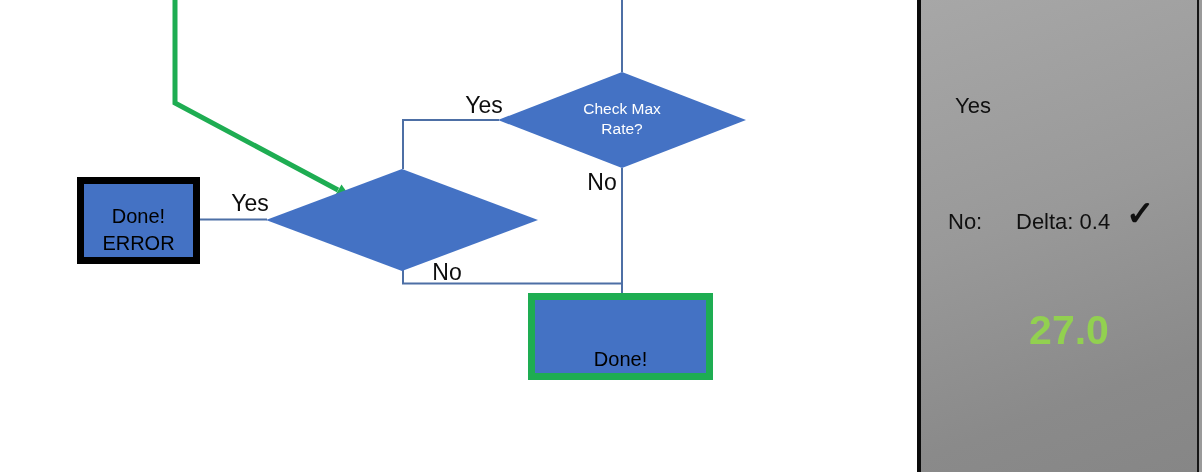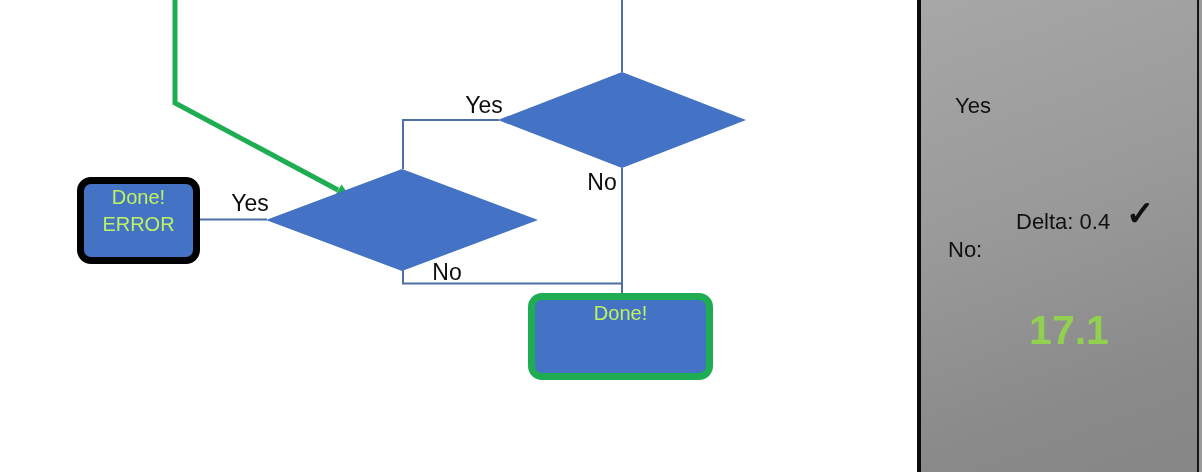--- a/index.html
+++ b/index.html
@@ -22,37 +22,37 @@
   .lbl{
     position:absolute;color:#0d0d0d;font-size:23px;line-height:1.0;
     text-align:center;white-space:nowrap;
   }
   .diamond-label{
     position:absolute;width:200px;color:#ffffff;font-size:15.5px;line-height:20px;
     text-align:center;white-space:pre-line;
   }
   .term-box{
     position:absolute;background:var(--shape-blue,#4472c4);
-    display:flex;align-items:flex-start;justify-content:center;
-    color:#bef264;text-align:center;border-radius:14px;
+    display:flex;align-items:flex-end;justify-content:center;
+    color:#000000;text-align:center;
   }
   .term-box .box-label{font-size:20px;line-height:27px;white-space:pre-line;}
   .error-box{left:77px;top:177px;width:123px;height:87px;border:7px solid #000000;box-sizing:border-box;}
   .done-box{left:528px;top:293px;width:185px;height:87px;border:7px solid var(--green,#1ead52);box-sizing:border-box;}
 
   
   .side-panel{
     position:absolute;left:917px;top:0;width:282px;height:472px;box-sizing:border-box;
     border-left:4px solid #0b0b0b;border-right:2px solid #161616;
     background:linear-gradient(160deg,#a7a7a7 0%,#999999 45%,#8a8a8a 80%,#868686 100%);
   }
   .edge-strip{position:absolute;left:1199px;top:0;width:3px;height:472px;background:#9a9a9a;}
   .panel-lbl{position:absolute;color:#101010;font-size:22px;line-height:1.0;white-space:nowrap;}
   .panel-yes{left:940px;top:95px;width:66px;text-align:center;}
-  .panel-no{left:948px;top:211px;margin-top:28px;}
+  .panel-no{left:948px;top:211px;}
   .panel-delta{left:1016px;top:211px;text-align:center;}
   .panel-check{left:1126px;top:196px;font-size:34px;font-weight:bold;}
   .panel-result{
     position:absolute;left:1019px;top:310px;width:100px;text-align:center;
     color:var(--result-green,#92d050);font-size:41px;font-weight:bold;line-height:1.0;
   }
 </style>
 </head>
 <body>
 
@@ -69,20 +69,22 @@
     <path class="green-line" d="M175,0 V103 L338,190"></path>
     <polygon class="green-head" points="351,198 334.5,196.5 341.5,184.5"></polygon>
 
     <polygon class="diamond" points="622,72 746,120 622,168 498,120"></polygon>
     <polygon class="diamond" points="402,169 538,220 402,271 266,220"></polygon>
 
     <polygon class="gray-arrow" points="1056,0 1072,0 1072,160 1082,160 1064,184 1046,160 1056,160"></polygon>
     <polygon class="gray-arrow" points="1058,253 1070,253 1070,290 1078,290 1064,306 1050,290 1058,290"></polygon>
   </svg>
 
+  <div class="diamond-label" style="left:522px;top:99px;">Check Max
+Rate?</div>
 
   <div class="term-box error-box">
     <div class="box-label">Done!
 ERROR</div>
   </div>
   <div class="term-box done-box">
     <div class="box-label">Done!</div>
   </div>
 
   <div class="lbl" style="left:454px;top:94px;width:60px;">Yes</div>
@@ -92,13 +94,13 @@
 
 </div>
 
 <div class="side-panel"></div>
 <div class="edge-strip"></div>
 
 <div class="panel-lbl panel-yes">Yes</div>
 <div class="panel-lbl panel-no">No:</div>
 <div class="panel-lbl panel-delta">Delta: 0.4</div>
 <div class="panel-lbl panel-check">✓</div>
-<div class="panel-result">17.1</div>
+<div class="panel-result">27.0</div>
 
 </body></html>

